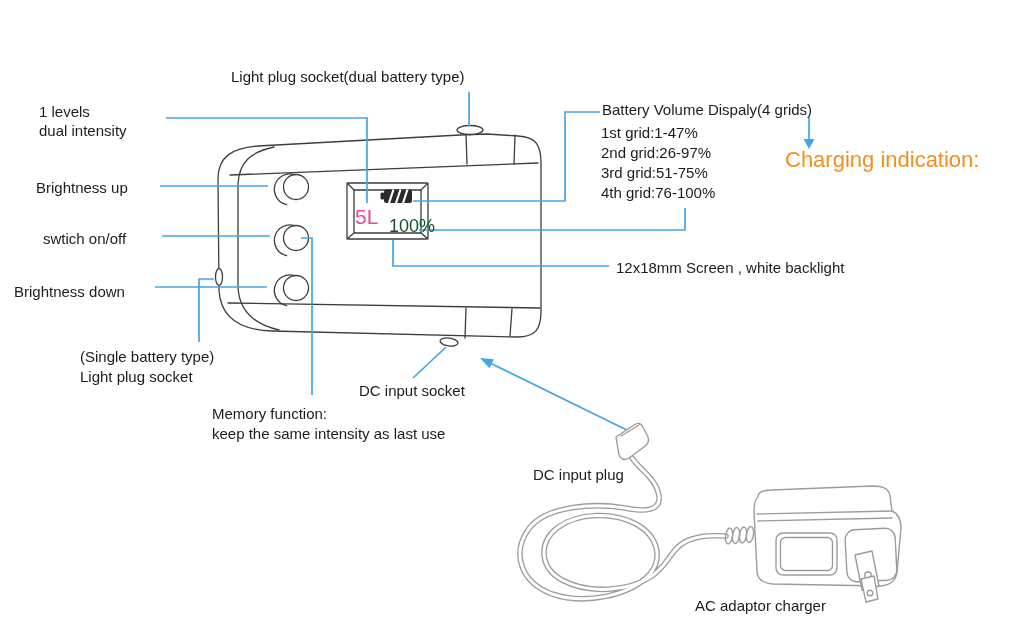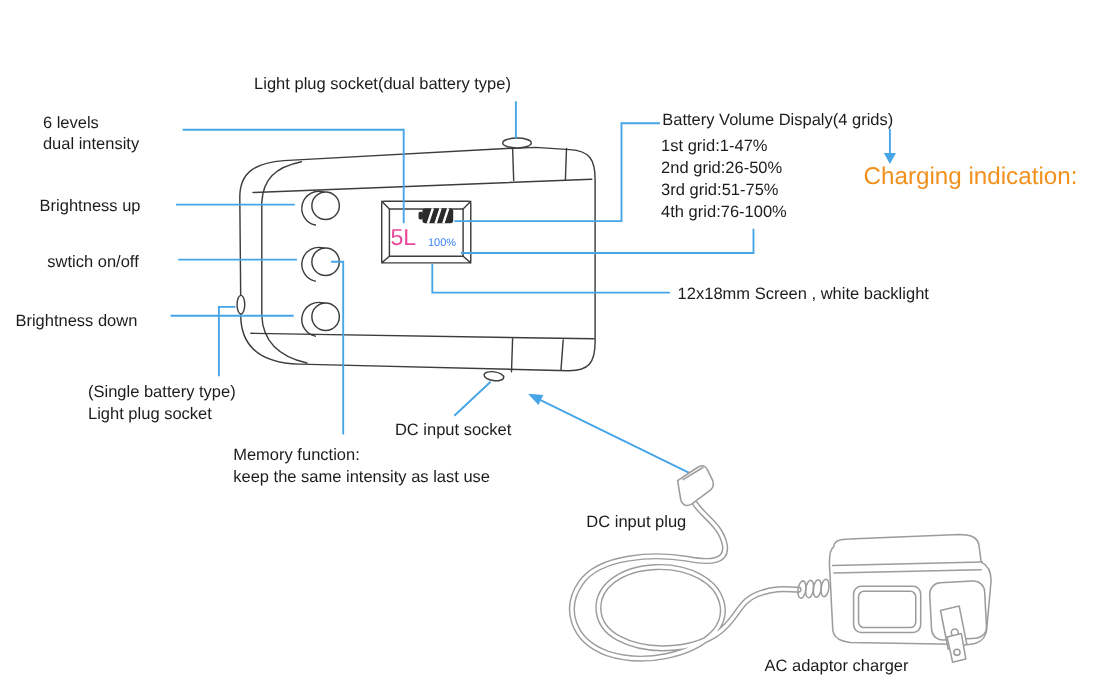--- a/index.html
+++ b/index.html
@@ -3,21 +3,21 @@
 <meta charset="utf-8">
 <style>
   html,body{margin:0;padding:0;background:#fff;}
   .canvas{position:relative;width:1016px;height:626px;background:#fff;overflow:hidden;
           font-family:Liberation Sans, sans-serif;color:var(--text,#1c1c1c);padding-left:40px;}
   .art{position:absolute;left:0;top:0;}
   .lbl{position:absolute;font-size:15px;line-height:19px;white-space:nowrap;}
   .lbl2{line-height:20px;}
   .orange{color:var(--charging-orange,#f1901d);font-size:22px;}
   .screen-5l{position:absolute;font-size:21px;color:#ec4899;}
-  .screen-pct{position:absolute;font-size:10px;color:#3b82f6;}
+  .screen-pct{position:absolute;font-size:18px;color:#14532d;}
   
   .dev{stroke:var(--device-line,#3d3d3d);stroke-width:1.3;fill:none;stroke-linecap:round;stroke-linejoin:round;}
   .devf{stroke:var(--device-line,#3d3d3d);stroke-width:1.3;fill:#fff;stroke-linejoin:round;}
   .leader{stroke:var(--leader-blue,#45a5e6);stroke-width:1.7;fill:none;}
   .leaderf{fill:var(--leader-blue,#45a5e6);stroke:none;}
   .ad{stroke:var(--adapter-line,#9c9c9c);stroke-width:1.4;fill:none;stroke-linecap:round;stroke-linejoin:round;}
   .adf{stroke:var(--adapter-line,#9c9c9c);stroke-width:1.4;fill:#fff;stroke-linejoin:round;}
   .cableOut{stroke:var(--adapter-line,#9c9c9c);stroke-width:5.6;fill:none;stroke-linecap:round;stroke-linejoin:round;}
   .cableIn{stroke:#fff;stroke-width:3;fill:none;stroke-linecap:round;stroke-linejoin:round;}
   .batt{fill:var(--battery-fill,#2b2b2b);stroke:none;}
@@ -117,21 +117,21 @@
         <circle class="ad" cx="868" cy="575" r="3.2"></circle>
         <polygon class="adf" points="861,579 874,576 878,599 866,602"></polygon>
         <circle class="ad" cx="870" cy="593" r="2.8"></circle>
       </g>
     </g>
   </svg>
 
   <div class="lbl" style="left:231px;top:67px">Light plug socket(dual battery type)</div>
 
   <div class="lbl" style="left:39px;top:102px">
-    <div>6 levels</div>
+    <div>1 levels</div>
     <div>dual intensity</div>
   </div>
 
   <div class="lbl" style="left:36px;top:178px">Brightness up</div>
   <div class="lbl" style="left:43px;top:229px">swtich on/off</div>
   <div class="lbl" style="left:14px;top:282px">Brightness down</div>
 
   <div class="lbl lbl2" style="left:80px;top:347px">
     <div>(Single battery type)</div>
     <div>Light plug socket</div>
@@ -143,21 +143,21 @@
   </div>
 
   <div class="lbl" style="left:359px;top:381px">DC input socket</div>
   <div class="lbl" style="left:533px;top:465px">DC input plug</div>
   <div class="lbl" style="left:695px;top:596px">AC adaptor charger</div>
   <div class="lbl" style="left:616px;top:258px">12x18mm Screen , white backlight</div>
 
   <div class="lbl" style="left:602px;top:100px">Battery Volume Dispaly(4 grids)</div>
   <div class="lbl lbl2" style="left:601px;top:123px">
     <div>1st grid:1-47%</div>
-    <div>2nd grid:26-50%</div>
+    <div>2nd grid:26-97%</div>
     <div>3rd grid:51-75%</div>
     <div>4th grid:76-100%</div>
   </div>
 
   <div class="lbl orange" style="left:785px;top:150px">Charging indication:</div>
 
   <div class="screen-5l" style="left:355px;top:205px">5L</div>
   <div class="screen-pct" style="left:389px;top:216px">100%</div>
 
 </div>

